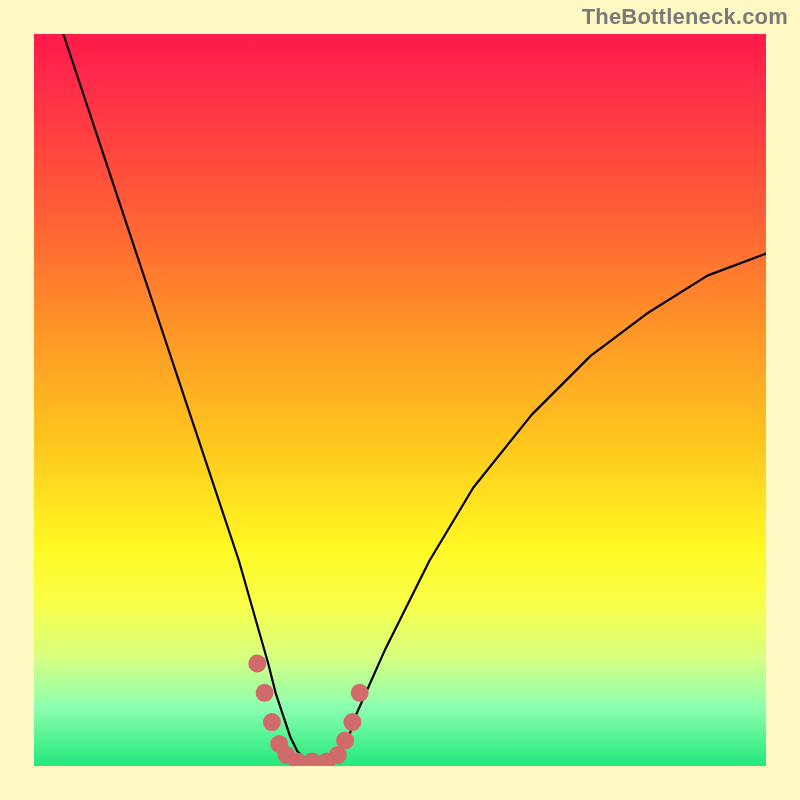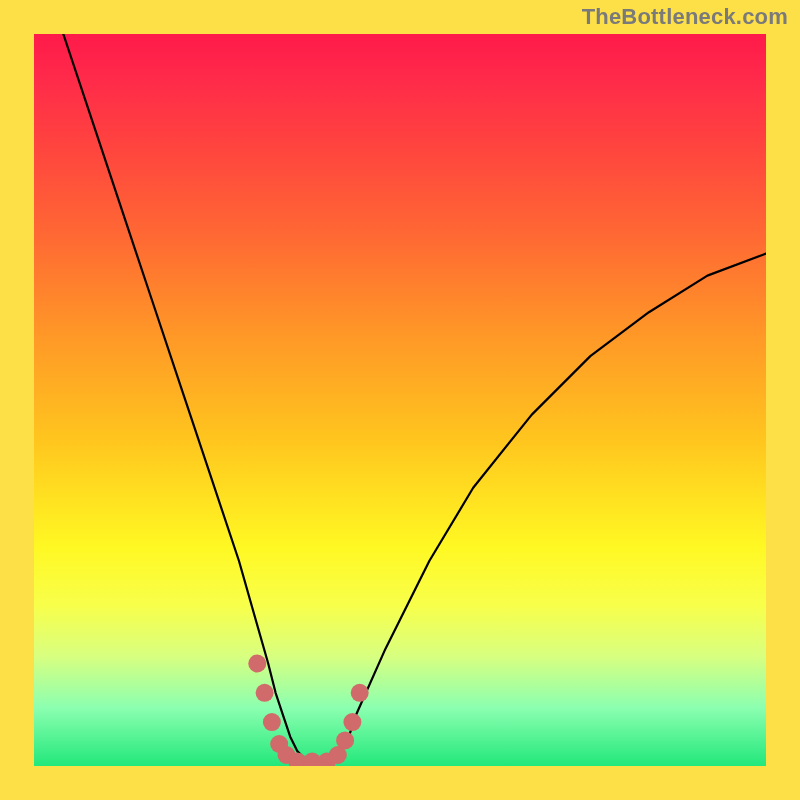--- a/index.html
+++ b/index.html
@@ -10,21 +10,21 @@
     background: #000;
     overflow: hidden;
     font-family: Arial, Helvetica, sans-serif;
   }
   .frame {
     position: absolute;
     left: 0;
     top: 0;
     width: 800px;
     height: 800px;
-    background: #fde047;
+    background: #fef9c3;
   }
   .plot {
     position: absolute;
     left: 34px;
     top: 34px;
     width: 732px;
     height: 732px;
     overflow: hidden;
   }
   .gradient {

